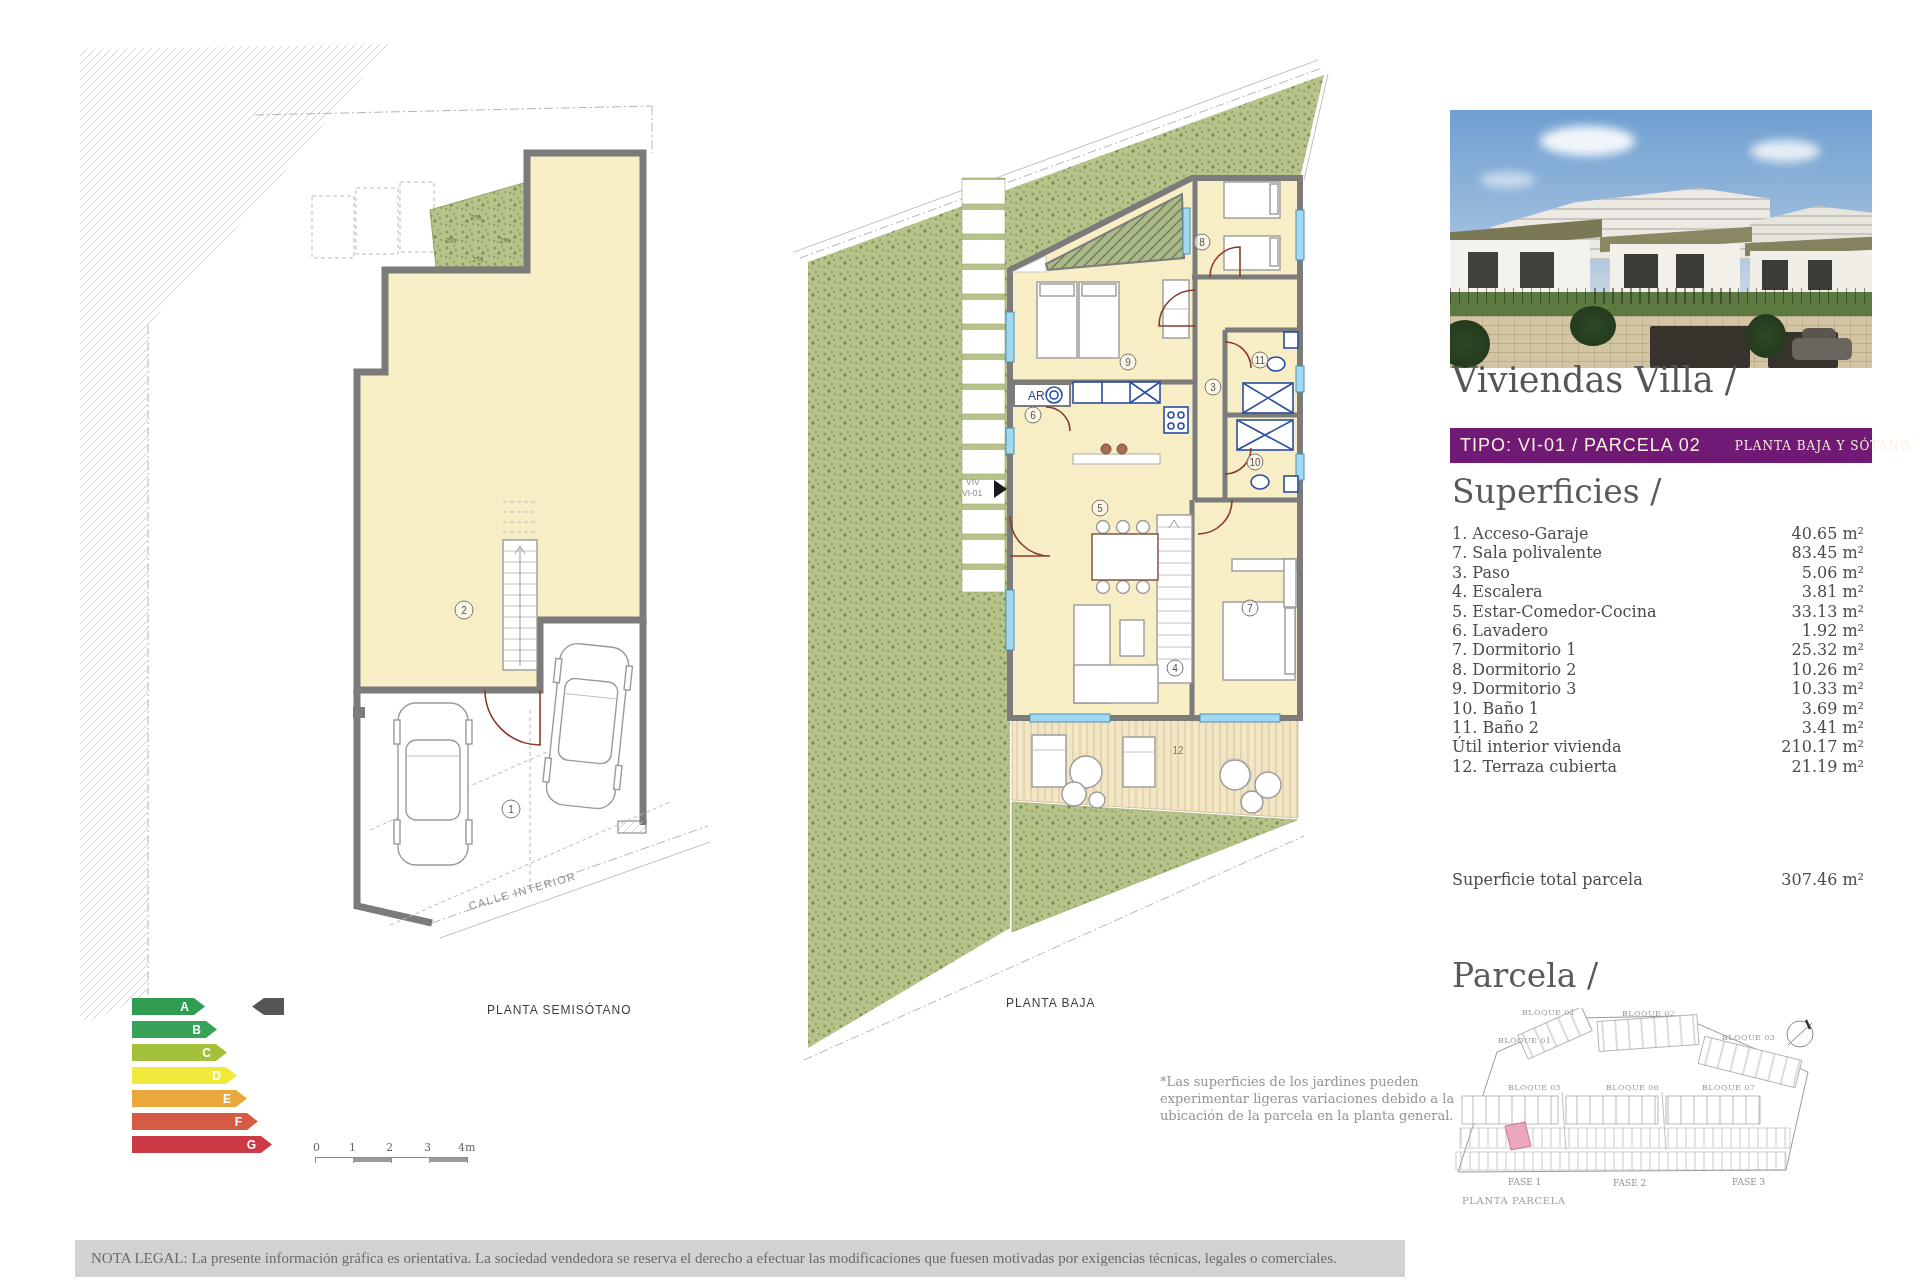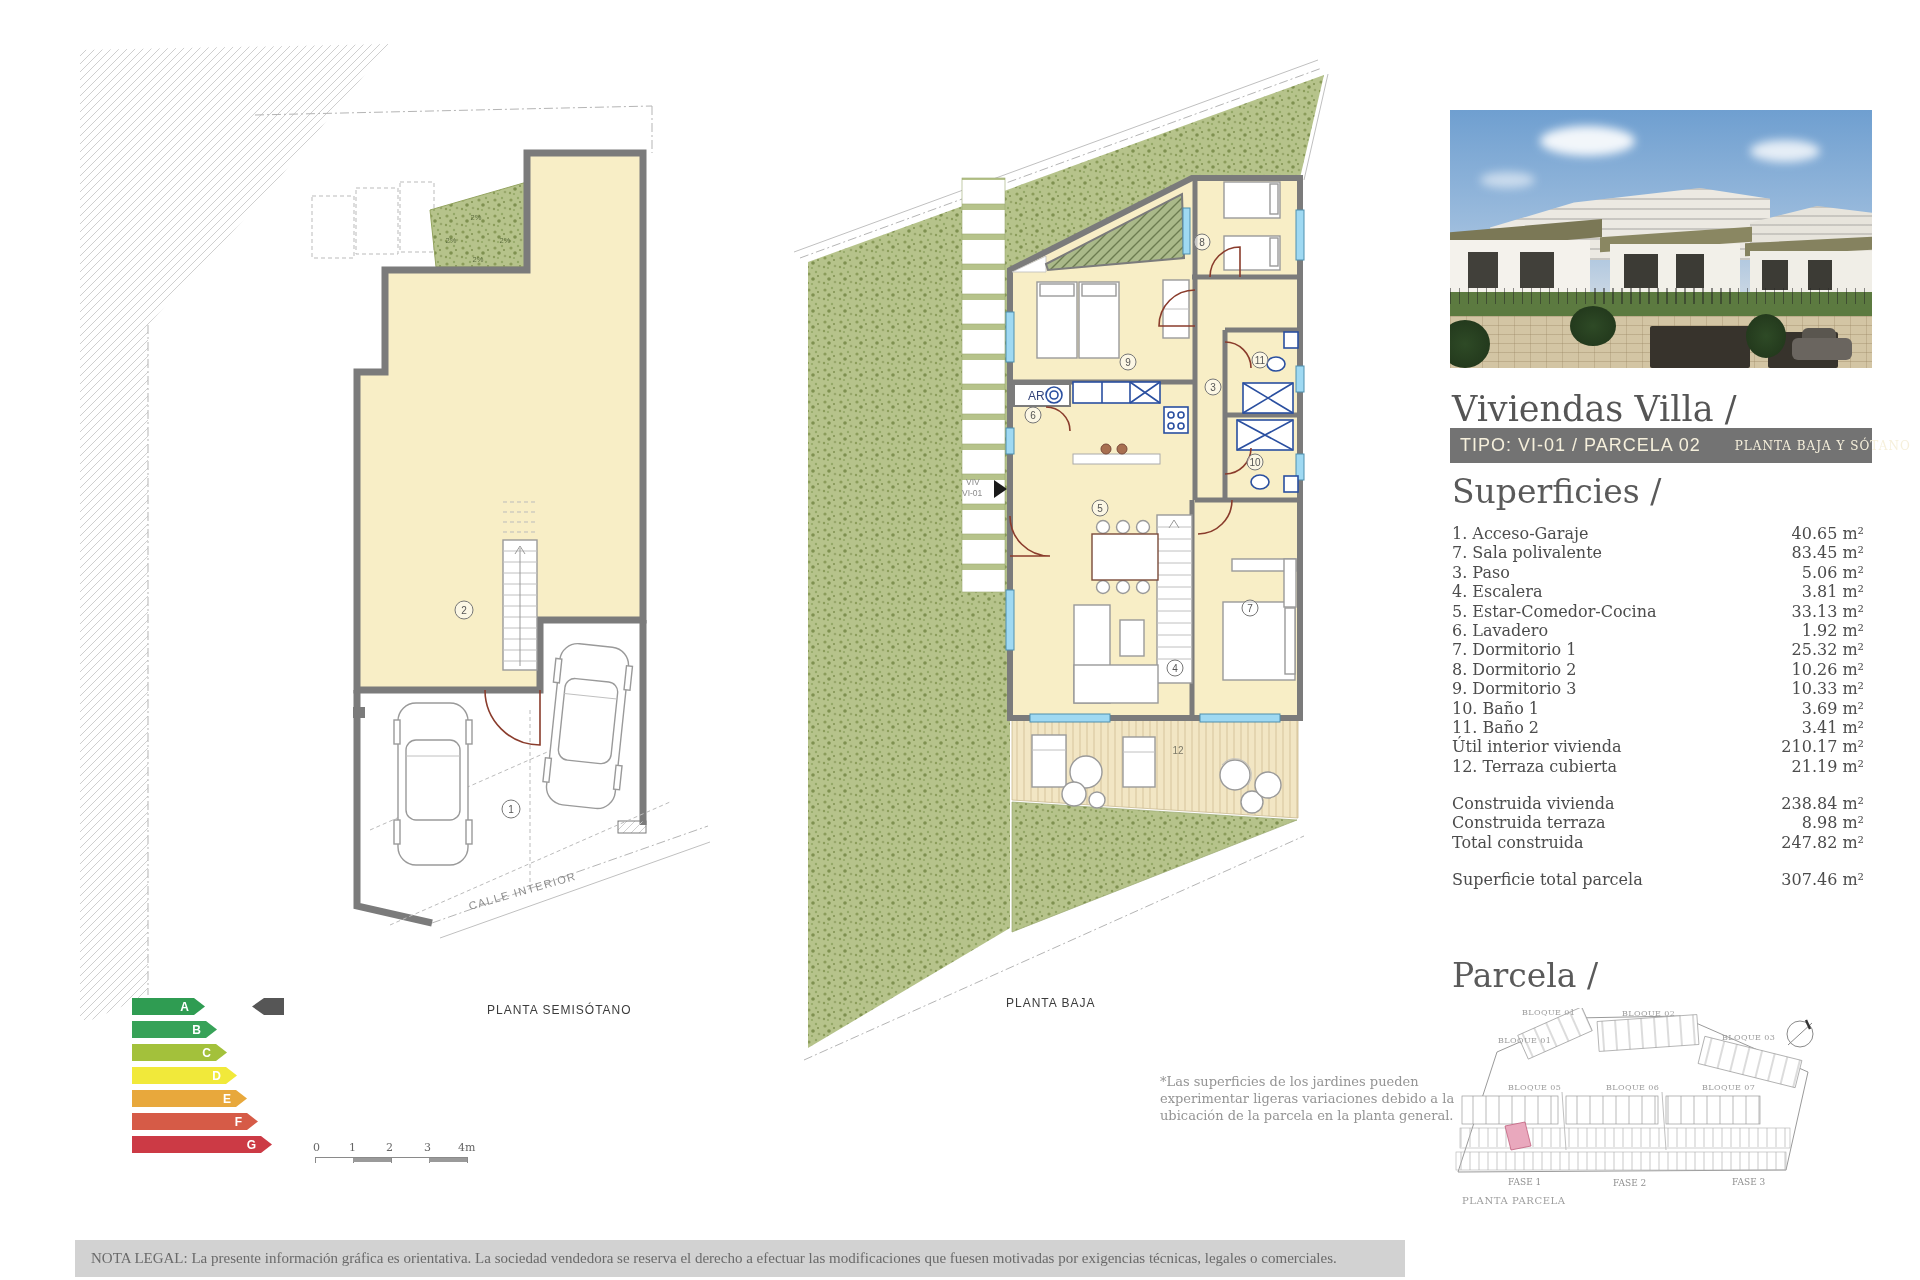--- a/index.html
+++ b/index.html
@@ -43,21 +43,21 @@
 
   
   #footnote{position:absolute;left:1160px;top:1073px;width:300px;font-size:13px;line-height:17px;
       color:#949494;}
 
   
   #panel{position:absolute;left:1450px;top:100px;width:422px;height:1140px;}
   #photo{position:absolute;left:0;top:10px;width:422px;height:258px;overflow:hidden;
       background:linear-gradient(180deg,#6f9fd0 0%,#9cbcdd 45%,#c7d5e3 70%,#d8dde2 100%);}
   .cloud{position:absolute;background:#fff;border-radius:50%;filter:blur(5px);opacity:.9;}
-  #panel h1{position:absolute;left:2px;top:289px;margin:0;font-size:35px;font-weight:normal;
+  #panel h1{position:absolute;left:2px;top:260px;margin:0;font-size:35px;font-weight:normal;
       color:#555;font-family:"DejaVu Serif",serif;}
   #typebar{position:absolute;left:0;top:328px;width:422px;height:35px;display:flex;align-items:center;
       box-sizing:border-box;padding:0 10px;color:#f6f0dc;}
   #typebar .main{font-family:"Liberation Sans",sans-serif;font-size:18px;letter-spacing:1px;white-space:nowrap;}
   #typebar .sub{font-size:12px;letter-spacing:1px;margin-left:34px;font-family:"DejaVu Serif",serif;white-space:nowrap;}
   .sechead{position:absolute;left:2px;margin:0;font-size:33px;font-weight:normal;color:#5a5a5a;
       font-family:"DejaVu Serif",serif;}
   #sup-rows{position:absolute;left:2px;top:424px;width:412px;}
   #sup-totals{position:absolute;left:2px;top:694px;width:412px;}
   .sup-row{display:flex;justify-content:space-between;font-size:16px;color:#4c4c4c;line-height:19.4px;}
@@ -443,21 +443,21 @@
     <div class="pdiv" style="left:318px;top:222px;width:70px;height:36px;background:#37332c;border-radius:2px"></div>
     <div class="pdiv" style="left:120px;top:196px;width:46px;height:40px;border-radius:50%;background:radial-gradient(#2e4a26,#1f3319)"></div>
     <div class="pdiv" style="left:296px;top:204px;width:40px;height:44px;border-radius:50%;background:radial-gradient(#2e4a26,#1f3319)"></div>
     <div class="pdiv" style="left:-10px;top:210px;width:50px;height:48px;border-radius:50%;background:radial-gradient(#2e4a26,#1f3319)"></div>
     <div class="pdiv" style="left:352px;top:218px;width:34px;height:14px;background:#5a564f;border-radius:6px 6px 0 0"></div>
     <div class="pdiv" style="left:342px;top:228px;width:60px;height:22px;background:#6a655f;border-radius:6px"></div>
   </div>
 
   <h1>Viviendas Villa /</h1>
 
-  <div id="typebar" style="background: #737373; align-items: center;">
+  <div id="typebar" style="background: #701a75; align-items: center;">
     <span class="main">TIPO: VI-01 / PARCELA 02</span>
     <span class="sub">PLANTA BAJA Y SÓTANO</span>
   </div>
 
   <h2 class="sechead" style="top:372px">Superficies /</h2>
 
   <div id="sup-rows">
       <div class="sup-row">
         <span class="sup-label">1. Acceso-Garaje</span>
         <span class="sup-value">40.65 m²</span>
@@ -502,34 +502,20 @@
         <span class="sup-label">11. Baño 2</span>
         <span class="sup-value">3.41 m²</span>
       </div>
       <div class="sup-row">
         <span class="sup-label">Útil interior vivienda</span>
         <span class="sup-value">210.17 m²</span>
       </div>
       <div class="sup-row">
         <span class="sup-label">12. Terraza cubierta</span>
         <span class="sup-value">21.19 m²</span>
-      </div>
-    </div>
-  <div id="sup-totals">
-      <div class="sup-row">
-        <span class="sup-label">Construida vivienda</span>
-        <span class="sup-value">238.84 m²</span>
-      </div>
-      <div class="sup-row">
-        <span class="sup-label">Construida terraza</span>
-        <span class="sup-value">8.98 m²</span>
-      </div>
-      <div class="sup-row">
-        <span class="sup-label">Total construida</span>
-        <span class="sup-value">247.82 m²</span>
       </div>
     </div>
 
   <div id="parcel-total" class="sup-row">
     <span class="sup-label">Superficie total parcela</span>
     <span class="sup-value">307.46 m²</span>
   </div>
 
   <h2 class="sechead" style="top:856px">Parcela /</h2>
 

